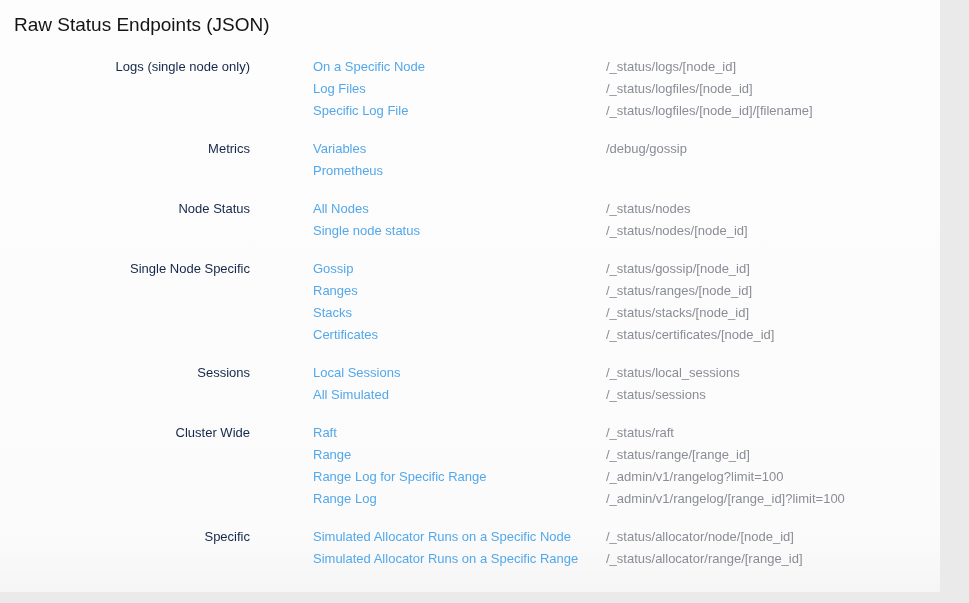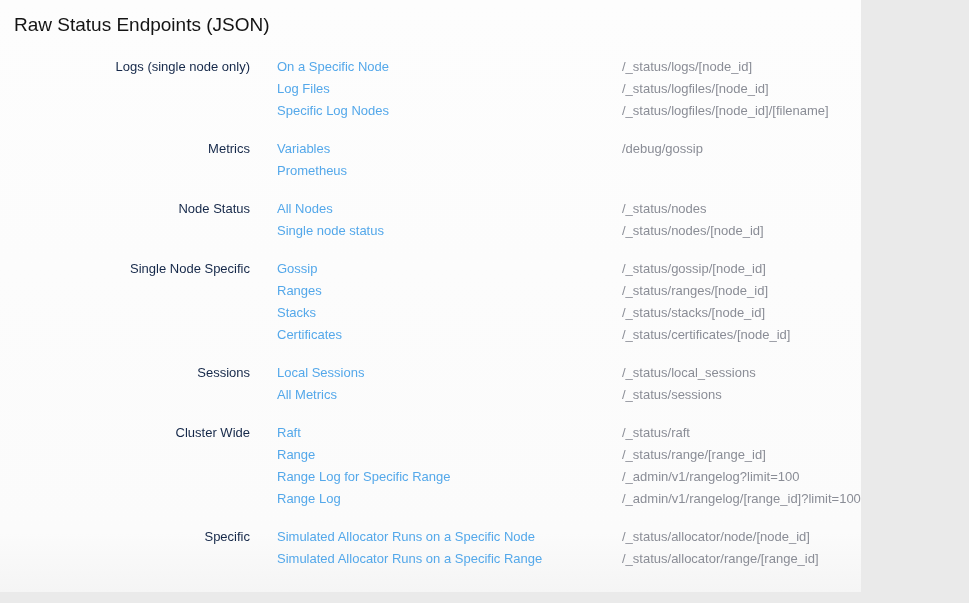--- a/index.html
+++ b/index.html
@@ -16,24 +16,24 @@
     padding: 0;
     font-family: "Liberation Sans", "DejaVu Sans", sans-serif;
   }
   body {
     width: 969px;
     height: 603px;
     overflow: hidden;
     background: var(--footer-bg);
   }
   .page {
-    width: 825px;
+    width: 940px;
     height: 603px;
     display: flex;
-    flex-direction: row;
+    flex-direction: column;
   }
   .content {
     height: 592px;
     background: linear-gradient(180deg, #fdfdfd 0%, #fbfbfb 90%, #f5f5f5 100%);
   }
   .footer-bar {
     height: 11px;
     background: var(--footer-bg);
   }
   .title {
@@ -65,43 +65,43 @@
     width: 356px;
     flex: 0 0 356px;
     padding-left: 27px;
   }
   .link {
     display: block;
     color: var(--link-color);
     text-decoration: none;
     cursor: pointer;
     white-space: nowrap;
+    margin-left: 36px;
   }
   .paths {
     flex: 1 1 auto;
   }
   .path {
     color: var(--path-color);
     white-space: nowrap;
-    margin-left: 16px;
   }
 </style>
 </head>
 <body>
 
 <div class="page">
   <div class="content">
     <h1 class="title">Raw Status Endpoints (JSON)</h1>
     <div class="groups" id="groups">
         <div class="group">
     <div class="cat">Logs (single node only)</div>
     <div class="links">
             <a class="link" href="#">On a Specific Node</a>
             <a class="link" href="#">Log Files</a>
-            <a class="link" href="#">Specific Log Nodes</a>
+            <a class="link" href="#">Specific Log File</a>
           </div>
     <div class="paths">
             <div class="path">/_status/logs/[node_id]</div>
             <div class="path">/_status/logfiles/[node_id]</div>
             <div class="path">/_status/logfiles/[node_id]/[filename]</div>
           </div>
   </div>
         <div class="group">
     <div class="cat">Metrics</div>
     <div class="links">
@@ -135,21 +135,21 @@
             <div class="path">/_status/gossip/[node_id]</div>
             <div class="path">/_status/ranges/[node_id]</div>
             <div class="path">/_status/stacks/[node_id]</div>
             <div class="path">/_status/certificates/[node_id]</div>
           </div>
   </div>
         <div class="group">
     <div class="cat">Sessions</div>
     <div class="links">
             <a class="link" href="#">Local Sessions</a>
-            <a class="link" href="#">All Metrics</a>
+            <a class="link" href="#">All Simulated</a>
           </div>
     <div class="paths">
             <div class="path">/_status/local_sessions</div>
             <div class="path">/_status/sessions</div>
           </div>
   </div>
         <div class="group">
     <div class="cat">Cluster Wide</div>
     <div class="links">
             <a class="link" href="#">Raft</a>

